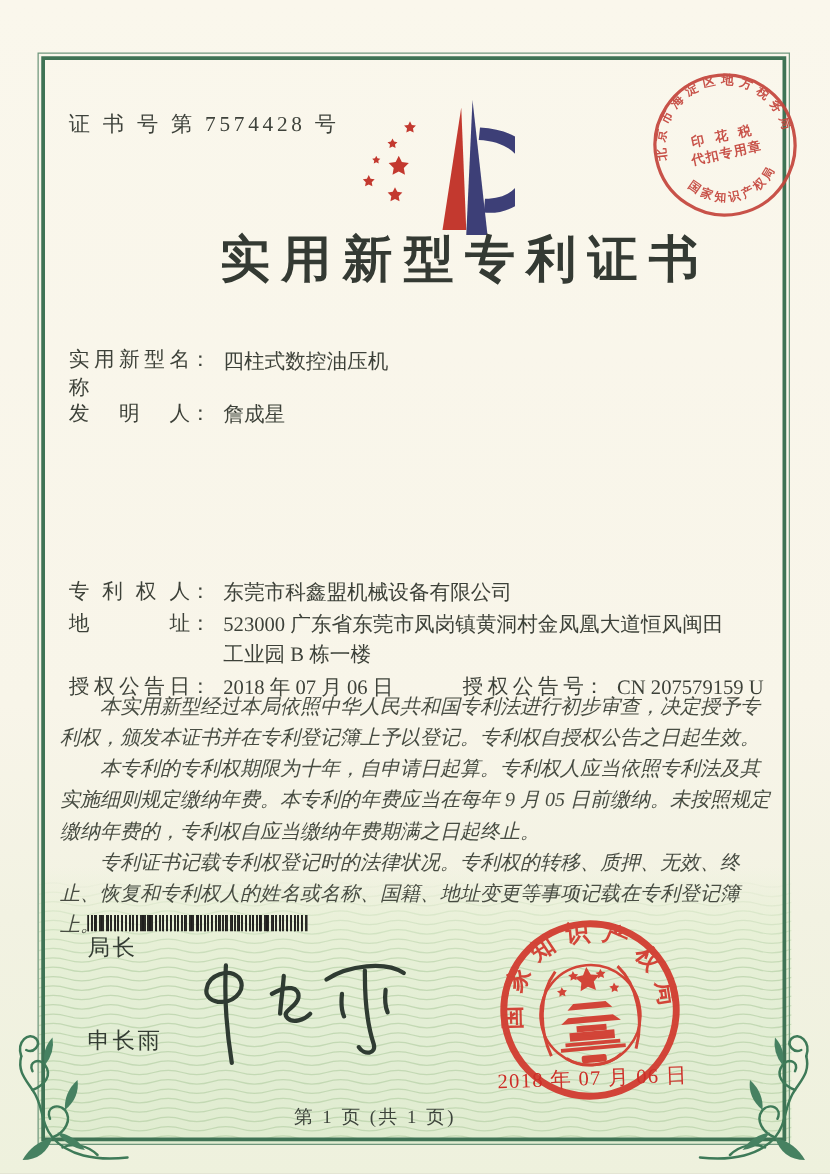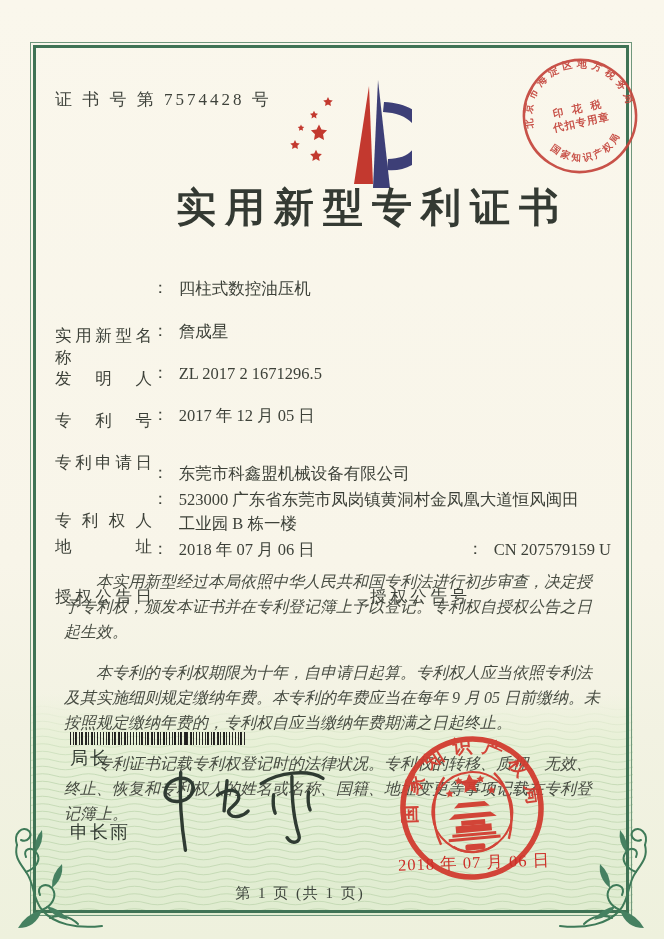--- a/index.html
+++ b/index.html
@@ -12,27 +12,27 @@
   .waves{position:absolute;left:31px;top:694px;}
   
   .frame-outer{position:absolute;left:30px;top:42px;width:602px;height:874px;border:1px solid #6f977c;box-sizing:border-box;}
   .frame-inner{position:absolute;inset:2px;border:3px solid #3f7355;box-sizing:border-box;}
   .cert-no{position:absolute;left:55px;top:88px;font-size:17px;letter-spacing:3px;color:#3e423b;}
   .logo{position:absolute;left:272px;top:78px;}
   .tax-stamp{position:absolute;left:520px;top:56px;transform:rotate(-12deg);opacity:.92;}
   .title{position:absolute;left:0;top:180px;width:100%;text-align:center;font-size:40px;font-weight:bold;
          letter-spacing:9px;color:#343a33;padding-left:40px;}
   .field{position:absolute;left:55px;font-size:16.5px;color:#3d4139;}
-  .flabel{display:inline-block;width:97px;text-align:justify;text-align-last:justify;vertical-align:top;margin-top:48px;}
+  .flabel{display:inline-block;width:97px;text-align:justify;text-align-last:justify;vertical-align:top;}
   .fcolon{display:inline-block;vertical-align:top;}
   .fvalue{display:inline-block;vertical-align:top;margin-left:6px;max-width:420px;line-height:24px;}
   .f-right{left:370px;}
   .body-text{position:absolute;left:48px;top:553px;width:574px;font-size:16px;line-height:25px;
              color:#474c42;font-style:italic;}
-  .body-text p{margin:16px;text-indent:2em;}
+  .body-text p{margin:0;text-indent:2em;}
   .barcode{position:absolute;left:70px;top:732px;width:176px;height:13px;
      background:
        repeating-linear-gradient(90deg,#20201e 0 1px,rgba(0,0,0,0) 1px 5.5px),
        repeating-linear-gradient(90deg,#2a2a26 0 1.5px,rgba(0,0,0,0) 1.5px 3px);}
   .signer-title{position:absolute;left:70px;top:746px;font-size:18px;color:#333c33;
       font-family:"Liberation Sans","DejaVu Sans",sans-serif;letter-spacing:2px;}
   .signer-name{position:absolute;left:70px;top:820px;font-size:18px;color:#333c33;
       font-family:"Liberation Sans","DejaVu Sans",sans-serif;letter-spacing:2px;}
   .signature{position:absolute;left:150px;top:758px;transform:rotate(-2deg);}
   .gov-seal{position:absolute;left:392px;top:728px;transform:rotate(-5deg);opacity:.95;}
@@ -123,28 +123,20 @@
   <div class="title">实用新型专利证书</div>
 
   <div class="field" style="top:277px">
     <span class="flabel">实用新型名称</span><span class="fcolon">：</span>
     <span class="fvalue">四柱式数控油压机</span>
   </div>
   <div class="field" style="top:320px">
     <span class="flabel">发明人</span><span class="fcolon">：</span>
     <span class="fvalue">詹成星</span>
   </div>
-  <div class="field" style="top:362px">
-    <span class="flabel">专利号</span><span class="fcolon">：</span>
-    <span class="fvalue">ZL 2017 2 1671296.5</span>
-  </div>
-  <div class="field" style="top:404px">
-    <span class="flabel">专利申请日</span><span class="fcolon">：</span>
-    <span class="fvalue">2017 年 12 月 05 日</span>
-  </div>
   <div class="field" style="top:462px">
     <span class="flabel">专利权人</span><span class="fcolon">：</span>
     <span class="fvalue">东莞市科鑫盟机械设备有限公司</span>
   </div>
   <div class="field" style="top:488px">
     <span class="flabel">地址</span><span class="fcolon">：</span>
     <span class="fvalue" style="width:412px">523000 广东省东莞市凤岗镇黄洞村金凤凰大道恒风闽田工业园 B 栋一楼</span>
   </div>
   <div class="field" style="top:538px">
     <span class="flabel">授权公告日</span><span class="fcolon">：</span>

